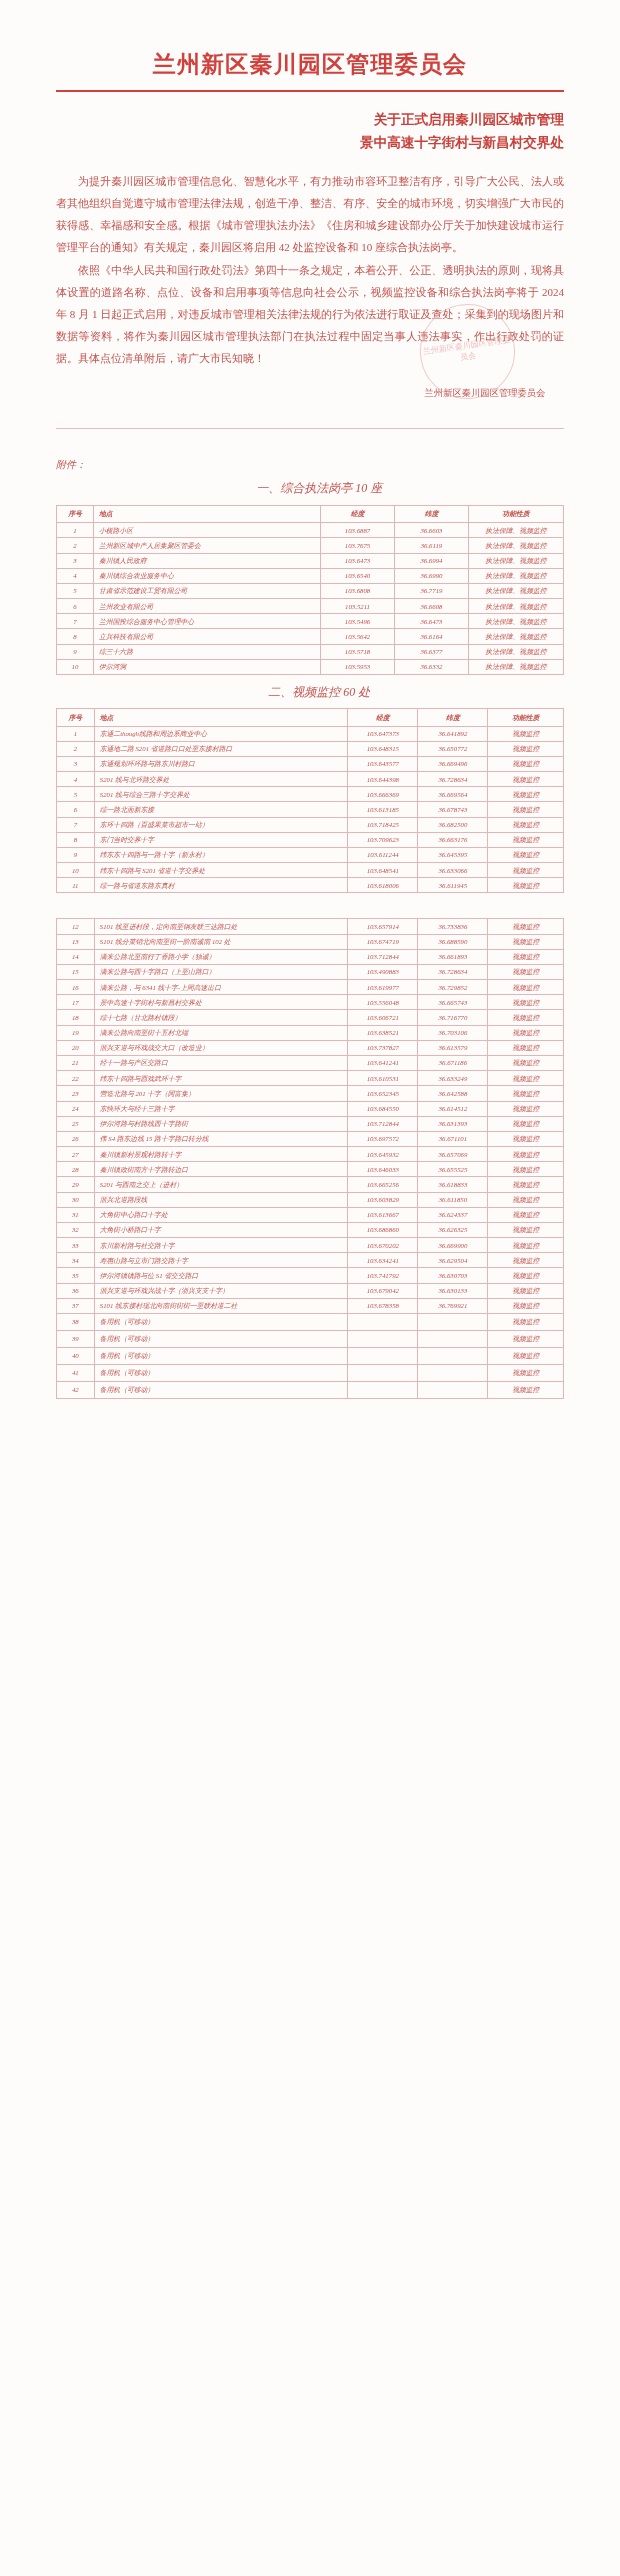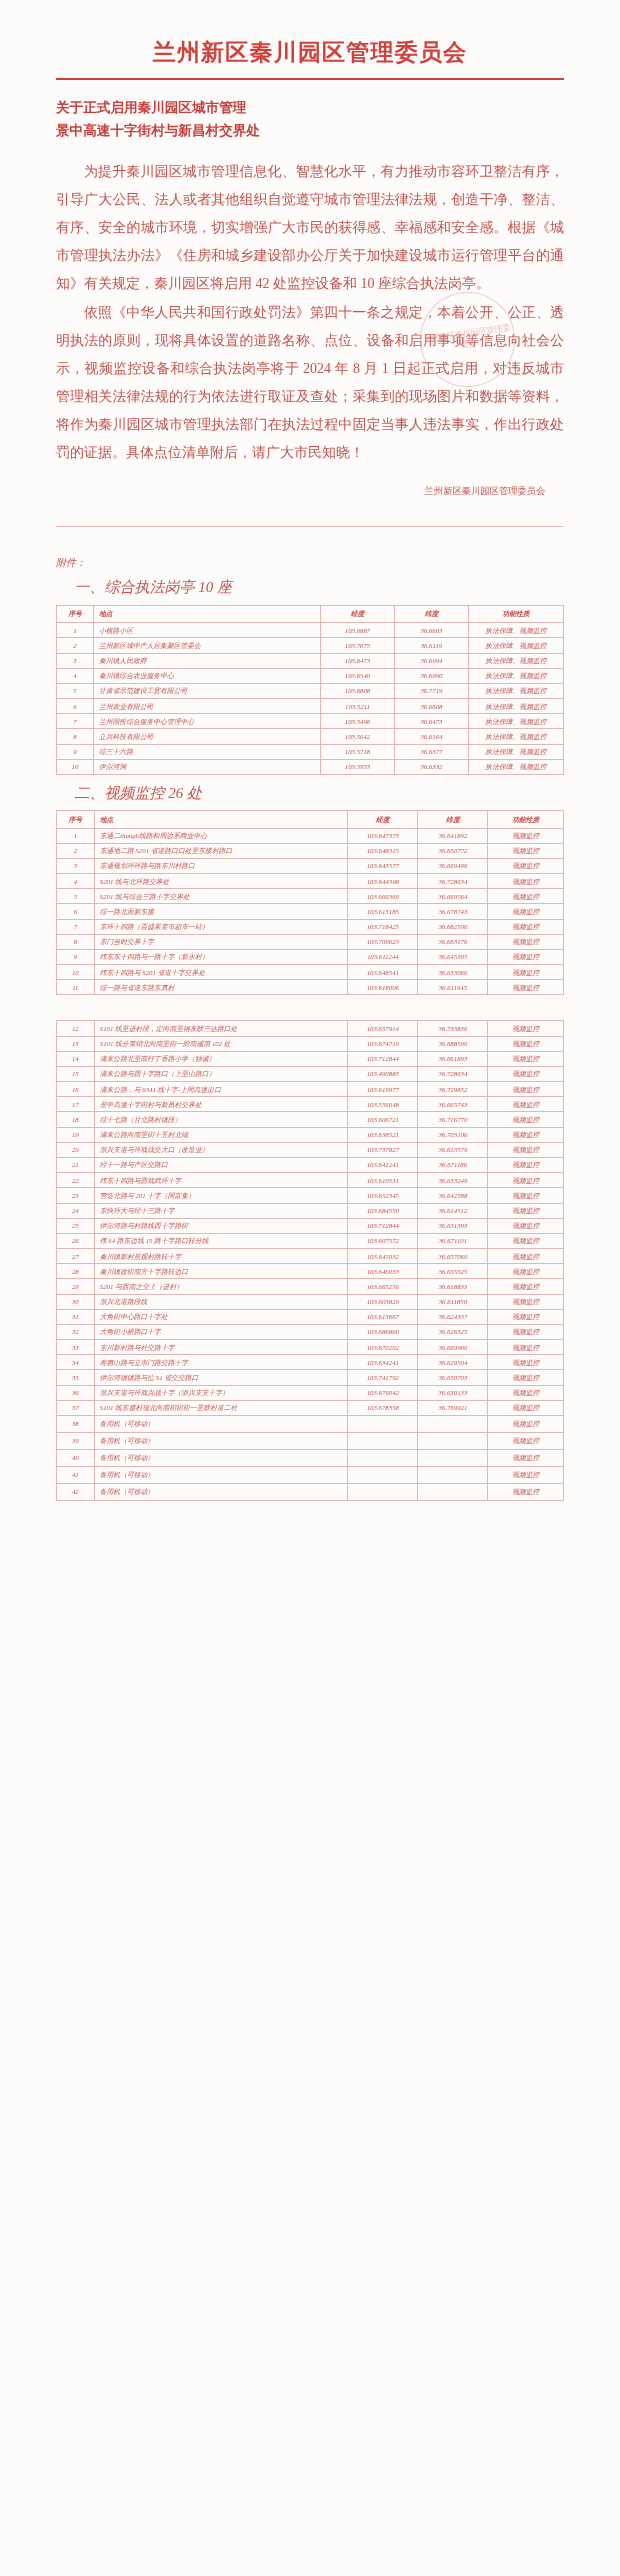--- a/index.html
+++ b/index.html
@@ -1,42 +1,42 @@
 <!DOCTYPE html>
 <html style="font-size:10px"><head>
 <meta charset="utf-8">
 <style>
   html,body{margin:0;padding:0;background:#fdfcfa;}
   body{width:620px;font-family:"Liberation Serif", serif;color:#b9443f;}
-  .page{width:620px;margin:0 auto;position:relative;}
+  .page{width:620px;margin:12px auto;position:relative;}
   .sheet{background:#fdfcfa;padding:0;}
   .hdr-wrap{padding:37px 56px 0 56px;}
   .org-title{
     text-align:center;font-size:23px;font-weight:bold;letter-spacing:1.2px;
     color:#d0413c;font-family:"DejaVu Serif", serif;
   }
   .hdr-rule{height:1.9px;background:#d0413c;margin:10px 0 16px 0;}
   .doc-title{
-    text-align:left;font-size:13.6px;font-weight:bold;line-height:1.7;
+    text-align:right;font-size:13.6px;font-weight:bold;line-height:1.7;
     color:#c9413d;margin-bottom:16px;
   }
-  .body-txt{font-size:14px;line-height:2.0;color:#c4524e;text-align:justify;}
+  .body-txt{font-size:11px;line-height:2.0;color:#c4524e;text-align:justify;}
   .body-txt p{margin:0 0 1.2px 0;text-indent:2em;}
   .sign{margin-top:15px;text-align:right;font-size:9.3px;color:#c4524e;line-height:2.0;padding-right:18.6px;}
   .seal{
     position:absolute;right:105px;top:292px;width:93px;height:93px;
     border:1.9px solid #e2a2a0;border-radius:50%;opacity:.55;
     display:flex;align-items:center;justify-content:center;text-align:center;
     color:#e08a88;font-size:8px;line-height:1.3;transform:rotate(-8deg);
     pointer-events:none;
   }
   .sep-rule{height:1.2px;background:#e7bcbb;margin:25px 56px 0 56px;}
   .attach-wrap{padding:28.5px 56px 50px 56px;font-style:italic;}
   .attach-label{font-size:10px;margin-bottom:8.7px;color:#c4524e;}
-  .sect-title{font-size:15px;margin:8.7px 0 7.4px 18.6px;color:#c4524e;}
+  .sect-title{font-size:12px;margin:8.7px 0 7.4px 18.6px;color:#c4524e;text-align:center;}
   table{border-collapse:collapse;width:100%;font-size:6.8px;color:#c4524e;}
   table td,table th{border:0.6px solid #e3b6b4;padding:2.5px 2.5px;text-align:center;vertical-align:middle;line-height:1.35;}
   thead td{font-weight:bold;padding:3.7px 2.5px;}
   .c-idx{width:7%;}
   .c-loc{width:43%;text-align:left;padding-left:5px;}
   .c-num{width:14%;}
   .c-fn{width:18%;}
   .t2 .c-loc{width:47%;}
   .t2 .c-num{width:13%;}
   .t2 .c-fn{width:14%;}
@@ -154,21 +154,21 @@
           <tr>
               <td class="c-idx">10</td>
               <td class="c-loc">伊尔河洞</td>
               <td class="c-num">103.5953</td>
               <td class="c-num">36.6332</td>
               <td class="c-fn">执法保障、视频监控</td>
             </tr>
         </tbody>
       </table>
 
-      <div class="sect-title">二、视频监控 26 处</div>
+      <div class="sect-title">二、视频监控 60 处</div>
 
       <table class="t2">
         <thead>
           <tr>
             <td class="c-idx">序号</td>
             <td class="c-loc">地点</td>
             <td class="c-num">经度</td>
             <td class="c-num">纬度</td>
             <td class="c-fn">功能性质</td>
           </tr>

